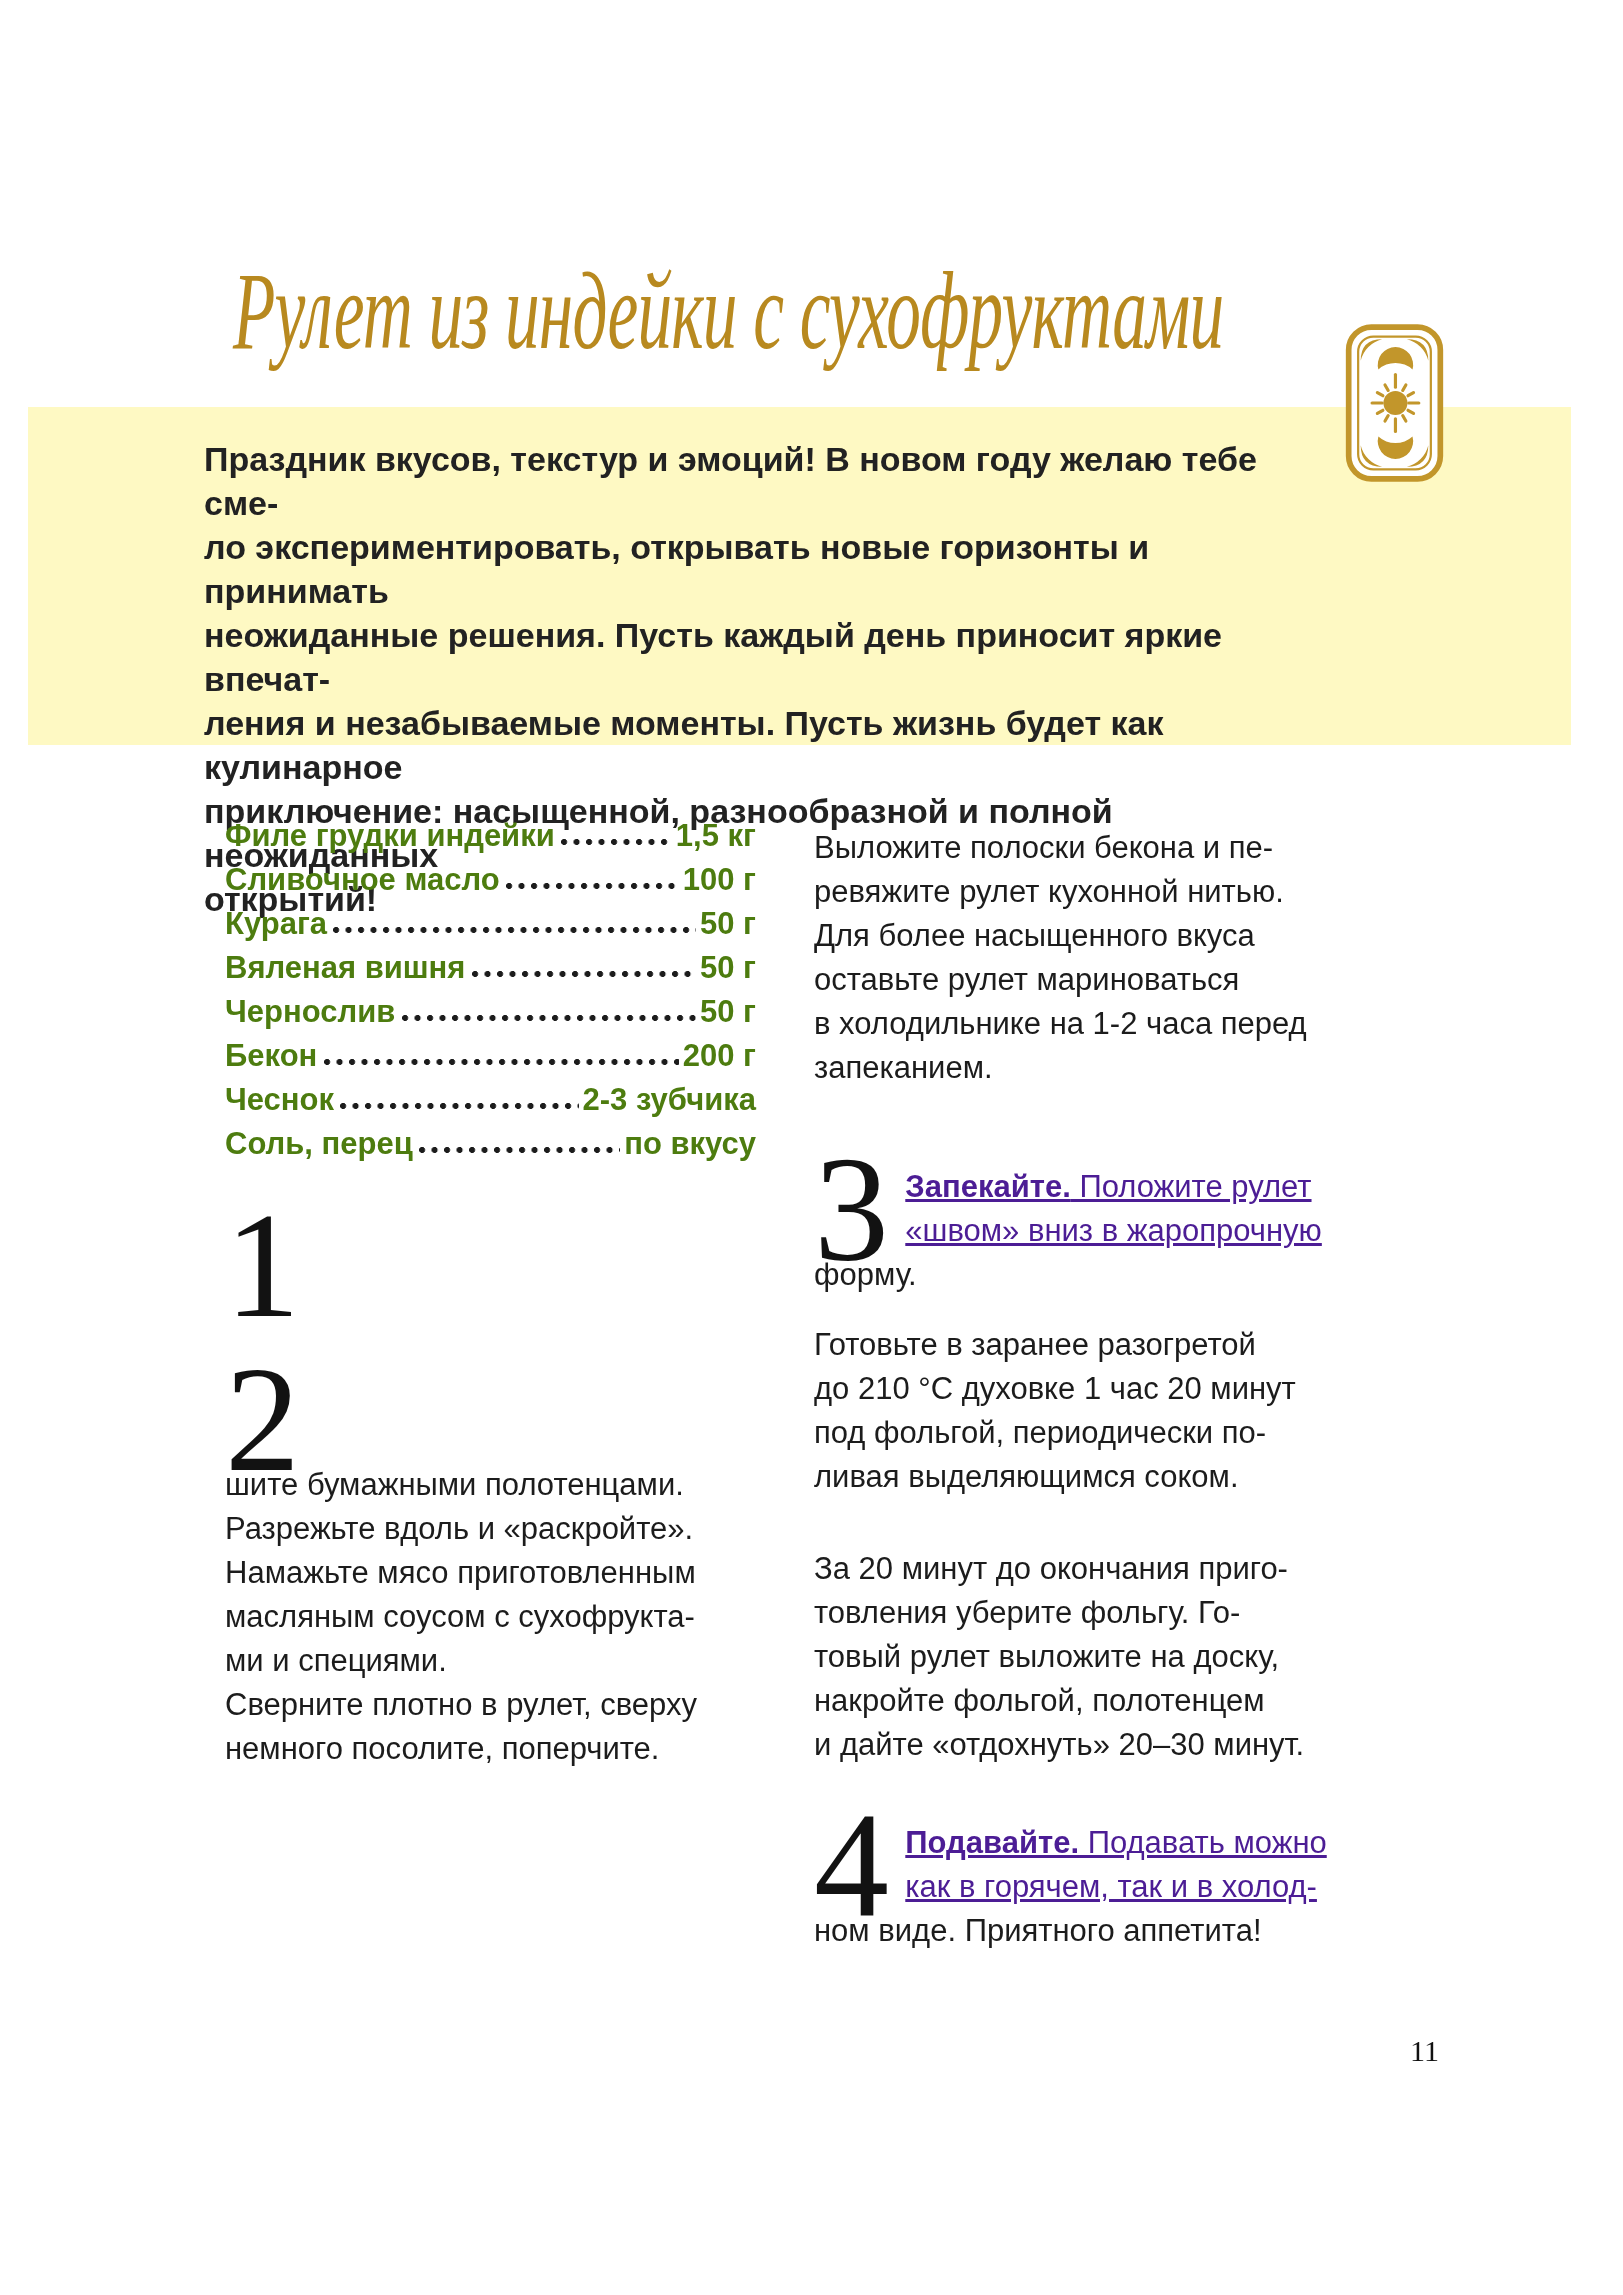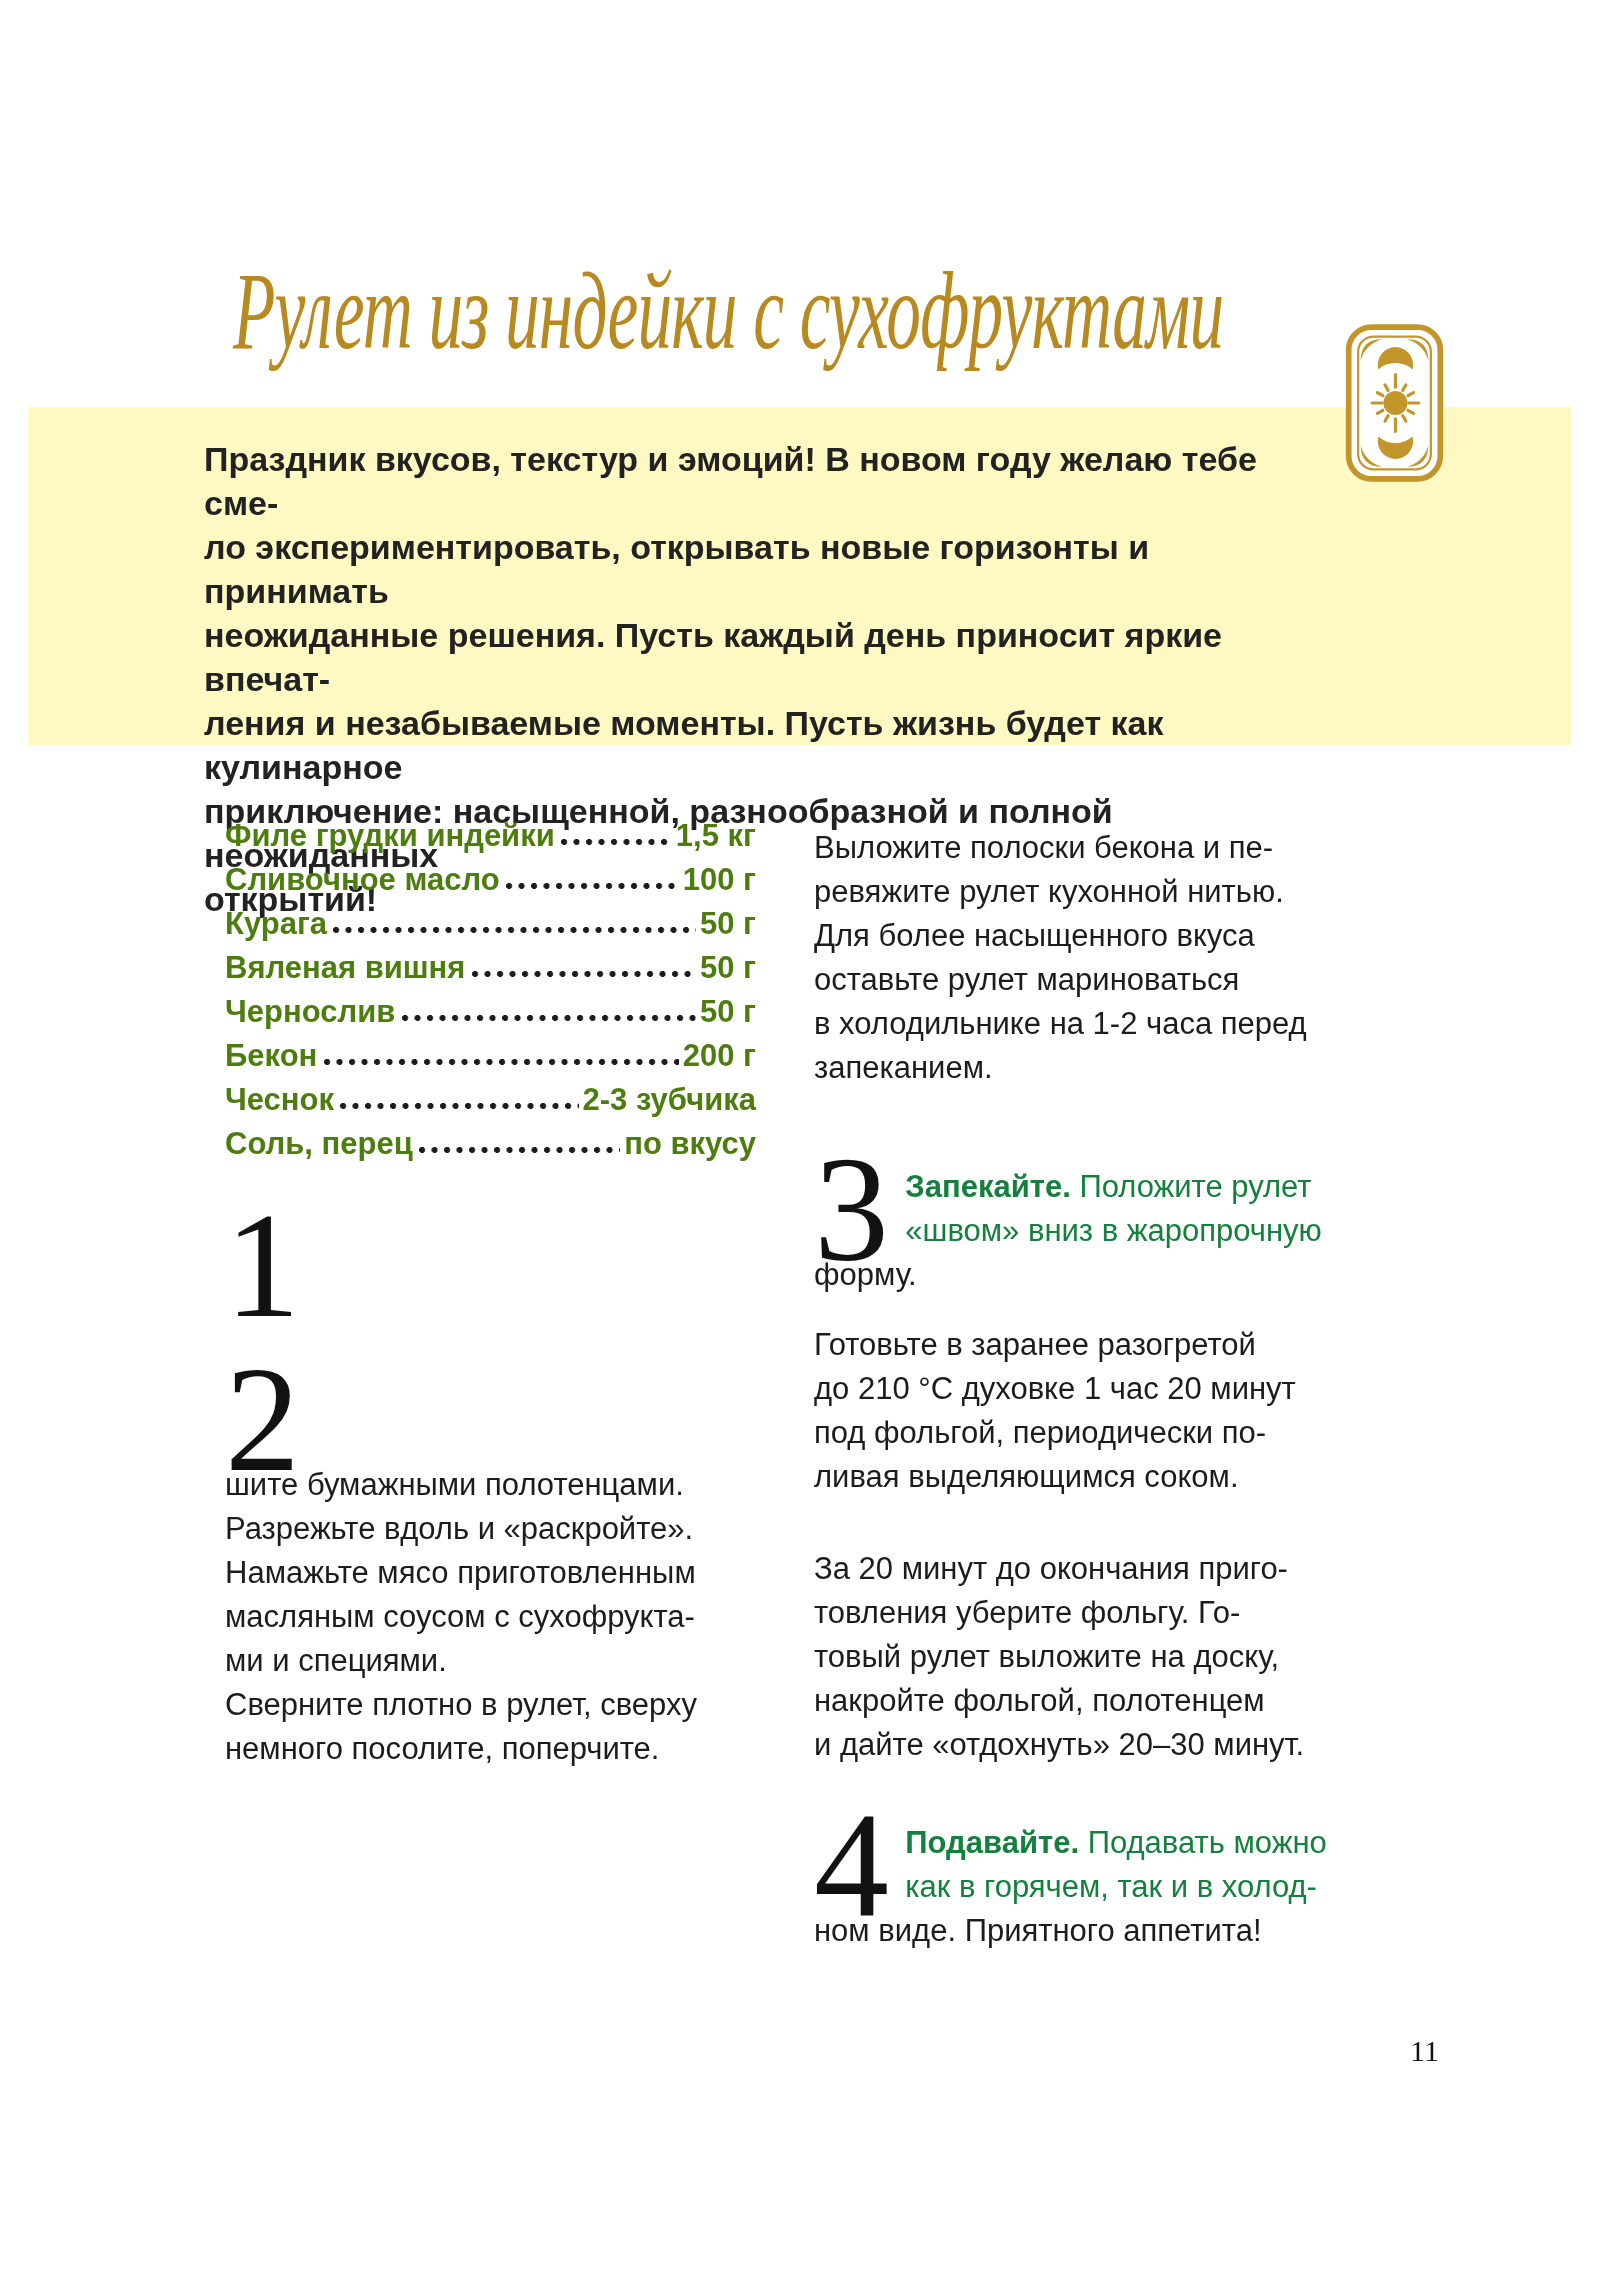--- a/index.html
+++ b/index.html
@@ -58,21 +58,21 @@
     margin:0; font-size:31px; line-height:44px; color:#1c1c1c; white-space:pre-line;
   }
   .step { margin:0; }
   .step-head-row { display:flex; align-items:flex-start; }
   .step-num {
     flex:0 0 auto; margin-right:16.3px;
     font-family:"Liberation Serif", serif; font-size:150px; line-height:88px;
     color:#121212; overflow:visible;
   }
   .step-head {
-    flex:1 1 auto; font-size:31px; line-height:44px; white-space:pre-line; color:#15803d;
+    flex:1 1 auto; font-size:31px; line-height:44px; white-space:pre-line; color:#4c1d95;text-decoration:underline;
   }
   .step-title { font-weight:bold; }
   .step-rest { margin:0; font-size:31px; line-height:44px; white-space:pre-line; color:#1c1c1c; }
 
   .mt-ing-step1 { margin-top:55px; }
   .mt-step2    { margin-top:66px; }
   .mt-step3    { margin-top:75px; }
   .mt-para2    { margin-top:26px; }
   .mt-para3    { margin-top:48px; }
   .mt-step4    { margin-top:54px; }

